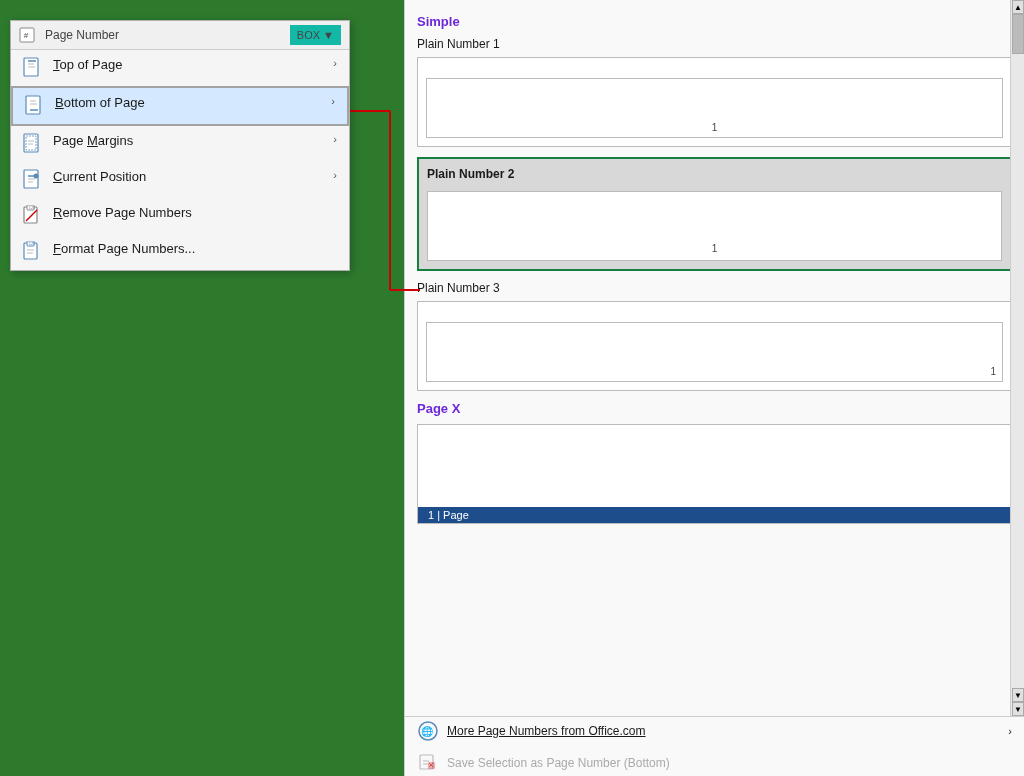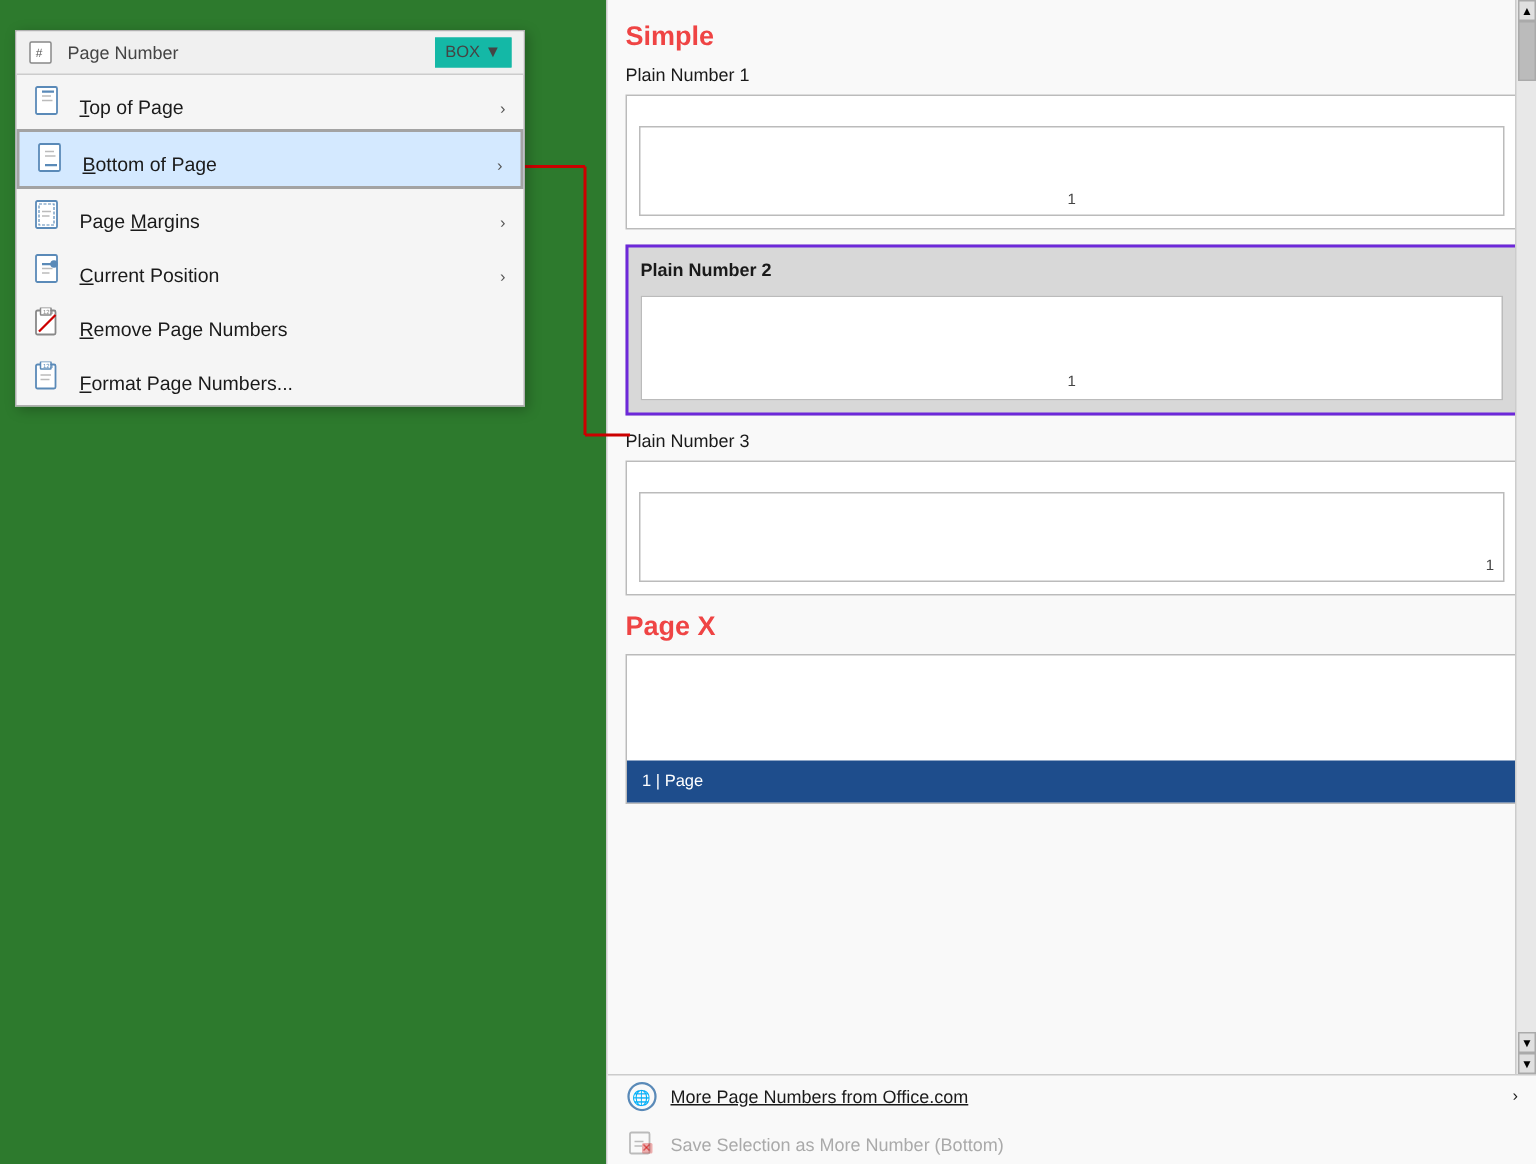--- a/index.html
+++ b/index.html
@@ -46,21 +46,21 @@
       font-size: 11px;
       color: #444;
       border: 3px solid #14b8a6;
       padding: 1px 4px;
       background: #14b8a6;
     }
 
     
     .menu-item {
       display: flex;
-      align-items: flex-end;
+      align-items: flex-start;
       padding: 7px 12px 7px 10px;
       cursor: pointer;
       color: #1a1a1a;
       position: relative;
     }
 
     .menu-item-icon {
       width: 22px;
       height: 22px;
       margin-right: 10px;
@@ -96,23 +96,23 @@
       overflow: hidden;
     }
 
     .panel-scroll {
       padding: 8px 12px;
       height: calc(100% - 60px);
       overflow: hidden;
     }
 
     .section-heading {
-      font-size: 18px;
+      font-size: 13px;
       font-weight: bold;
-      color: #ef4444;
+      color: #6d28d9;
       margin-bottom: 8px;
       margin-top: 6px;
     }
 
     .item-label {
       font-size: 12px;
       color: #1a1a1a;
       margin-bottom: 6px;
       margin-top: 4px;
     }
@@ -162,21 +162,21 @@
       border: 1px solid #bbb;
       margin-bottom: 10px;
       position: relative;
     }
 
     .accent-bar-inner {
       position: absolute;
       bottom: 0;
       left: 0;
       right: 0;
-      height: 28px;
+      height: 16px;
       background: #1e4d8c;
       display: flex;
       align-items: center;
       padding-left: 10px;
     }
 
     .accent-bar-text {
       color: white;
       font-size: 11px;
     }
@@ -402,21 +402,21 @@
     <div>
       <div class="section-heading">Simple</div>
 
       <div class="item-label">Plain Number 1</div>
       <div class="preview-box">
         <div class="preview-box-inner center-align">
           <span class="preview-number">1</span>
         </div>
       </div>
 
-      <div style="background:#d8d8d8; border: 2px solid #6d28d9; margin-bottom: 10px;">
+      <div style="background:#d8d8d8; border: 2px solid #15803d; margin-bottom: 10px;">
         <div class="item-label" style="padding: 4px 8px; font-weight:bold;">Plain Number 2</div>
         <div style="margin: 0 8px 8px 8px; background: white; border: 1px solid #bbb; height: 70px; display:flex; align-items:flex-end; justify-content:center; padding-bottom:6px;">
           <span class="preview-number">1</span>
         </div>
       </div>
 
       <div class="item-label">Plain Number 3</div>
       <div class="preview-box">
         <div class="preview-box-inner right-align">
           <span class="preview-number">1</span>
@@ -450,21 +450,21 @@
       <div class="footer-icon">
         <svg width="18" height="18" viewBox="0 0 18 18">
           <rect x="1" y="1" width="13" height="14" rx="1" fill="none" stroke="#bbb" stroke-width="1.2"></rect>
           <line x1="4" y1="7" x2="10" y2="7" stroke="#bbb" stroke-width="1"></line>
           <line x1="4" y1="10" x2="9" y2="10" stroke="#bbb" stroke-width="1"></line>
           <rect x="9" y="8" width="7" height="7" rx="1" fill="#c00" opacity="0.3"></rect>
           <line x1="10" y1="9" x2="14" y2="13" stroke="#c00" stroke-width="1" opacity="0.5"></line>
           <line x1="14" y1="9" x2="10" y2="13" stroke="#c00" stroke-width="1" opacity="0.5"></line>
         </svg>
       </div>
-      <span class="footer-label no-underline">Save Selection as More Number (Bottom)</span>
+      <span class="footer-label no-underline">Save Selection as Page Number (Bottom)</span>
     </div>
   </div>
 
   <div class="scrollbar">
     <div class="scrollbar-btn top">▲</div>
     <div class="scrollbar-thumb" style="top:14px;"></div>
     <div class="scrollbar-btn bottom">▼</div>
     <div class="scrollbar-btn very-bottom">▼</div>
   </div>
 </div>

